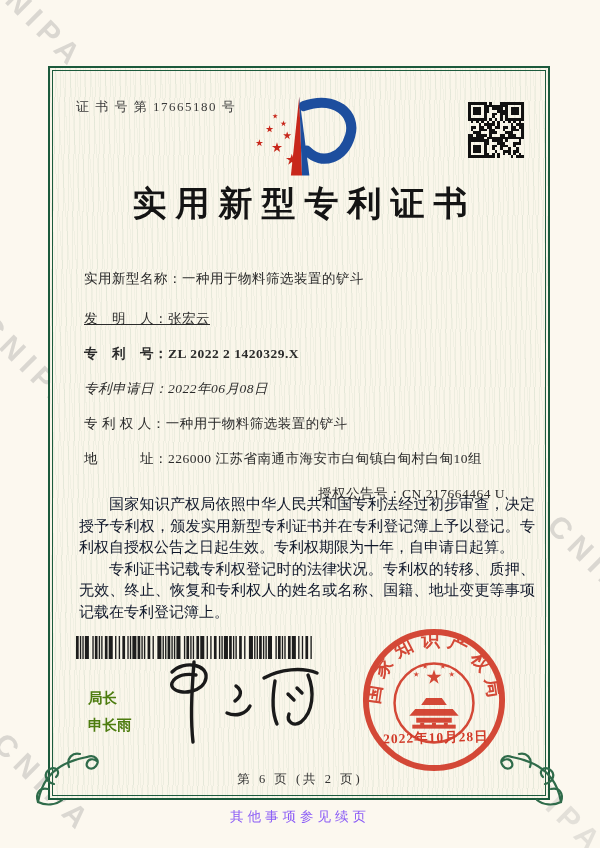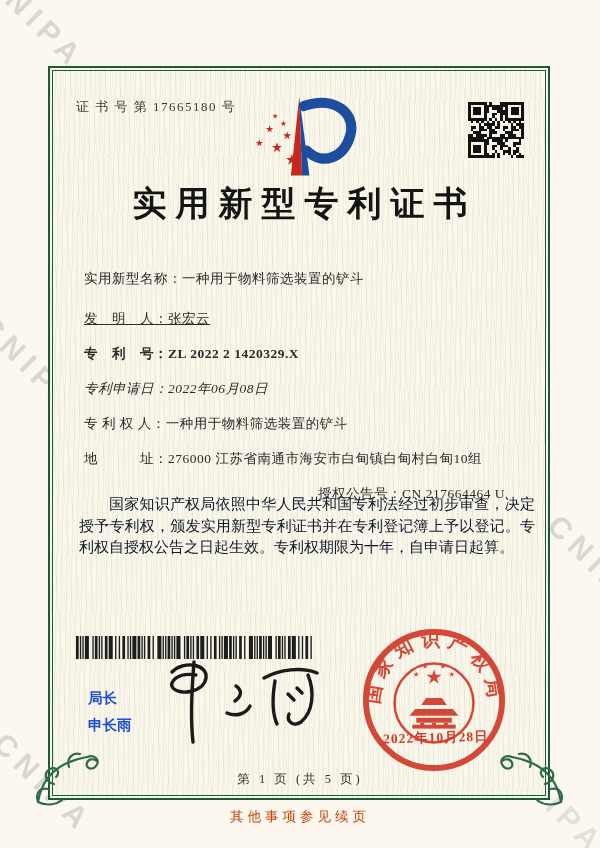--- a/index.html
+++ b/index.html
@@ -42,36 +42,36 @@
   .grant-no { position:absolute; left:234px; top:0; }
   .grant-wrap { position:relative; }
 
   .paras { position:absolute; left:79px; top:494px; width:456px; font-size:15px;
            line-height:21.5px; color:#0f172a; text-align:justify; }
   .paras p { text-indent:2em; }
 
   .barcode { position:absolute; left:76px; top:636px; width:240px; height:23px; }
 
   .signoff { position:absolute; left:88px; top:685px; font-family:"Liberation Sans","DejaVu Sans",sans-serif;
-             font-size:14.5px; font-weight:600; color:#1d4ed8; line-height:27px; }
+             font-size:14.5px; font-weight:600; color:#4d7c0f; line-height:27px; }
   .signature { position:absolute; left:156px; top:656px; width:172px; height:92px; }
 
   .seal { position:absolute; left:360px; top:626px; width:148px; height:148px; opacity:0.92; }
   .seal-date { position:absolute; left:356px; top:729px; width:160px; text-align:center;
                font-size:13.5px; font-weight:bold; color:#d13a28; letter-spacing:1px;
                transform:rotate(-1.5deg); }
 
   .corner-orn { position:absolute; width:72px; height:72px; }
   .orn-left { left:33px; top:736px; }
   .orn-right { left:494px; top:736px; transform:scaleX(-1); }
 
   .page-info { position:absolute; left:0; top:771px; width:100%; text-align:center;
                font-size:12.5px; letter-spacing:3px; color:#333; }
   .foot-note { position:absolute; left:0; top:808px; width:100%; text-align:center;
-               font-size:13.5px; letter-spacing:4px; color:#c2410c; }
+               font-size:13.5px; letter-spacing:4px; color:#8b5cf6; }
 </style>
 </head>
 <body>
 
 <div class="page">
 
   <div class="wm wm1">CNIPA</div>
   <div class="wm wm2">CNIPA</div>
   <div class="wm wm3">CNIPA</div>
   <div class="wm wm4">CNIPA</div>
@@ -363,27 +363,28 @@
       <rect x="20" y="20" width="1" height="1" fill="#111"></rect>
     </svg>
 
   <div class="title">实用新型专利证书</div>
 
   <div class="frow r0"><span class="lab">实用新型名称：</span><span>一种用于物料筛选装置的铲斗</span></div>
   <div class="frow r1"><span class="lab">发　明　人：</span><span>张宏云</span></div>
   <div class="frow r2"><span class="lab">专　利　号：</span><span>ZL 2022 2 1420329.X</span></div>
   <div class="frow r3"><span class="lab">专利申请日：</span><span>2022年06月08日</span></div>
   <div class="frow r4"><span class="lab">专 利 权 人：</span><span>一种用于物料筛选装置的铲斗</span></div>
-  <div class="frow r5"><span class="lab">地　　　址：</span><span>276000 江苏省南通市海安市白甸镇白甸村白甸10组</span></div>
+  <div class="frow r5"><span class="lab">地　　　址：</span><span>226000 江苏省南通市海安市白甸镇白甸村白甸10组</span></div>
   <div class="frow r6 grant-wrap">
     <span class="grant-no"><span>授权公告号：</span><span>CN 217664464 U</span></span>
   </div>
 
   <div class="paras">
     <p>国家知识产权局依照中华人民共和国专利法经过初步审查，决定授予专利权，颁发实用新型专利证书并在专利登记簿上予以登记。专利权自授权公告之日起生效。专利权期限为十年，自申请日起算。</p>
+    <p>专利证书记载专利权登记时的法律状况。专利权的转移、质押、无效、终止、恢复和专利权人的姓名或名称、国籍、地址变更等事项记载在专利登记簿上。</p>
   </div>
 
   <svg class="barcode" id="barcode" viewBox="0 0 240 23" preserveAspectRatio="none">
       <rect x="0" y="0" width="2.7" height="23" fill="#1d1d1d"></rect>
       <rect x="3.85" y="0" width="1.35" height="23" fill="#1d1d1d"></rect>
       <rect x="6.35" y="0" width="1.35" height="23" fill="#1d1d1d"></rect>
       <rect x="8.85" y="0" width="4.050000000000001" height="23" fill="#1d1d1d"></rect>
       <rect x="16.35" y="0" width="1.35" height="23" fill="#1d1d1d"></rect>
       <rect x="18.85" y="0" width="2.7" height="23" fill="#1d1d1d"></rect>
       <rect x="22.700000000000003" y="0" width="1.35" height="23" fill="#1d1d1d"></rect>
@@ -503,16 +504,16 @@
     <g stroke="#2f6b4a" stroke-width="2.2" fill="none" stroke-linecap="round">
       <path d="M 5 66 C 9 42 25 26 54 21"></path>
       <path d="M 54 21 c 9 -3 13 4 9 9 c -4 5 -11 2 -9 -3 c 1 -4 6 -5 10 -2"></path>
       <path d="M 21 48 c -9 -2 -11 -11 -4 -15 c 6 -3 11 3 6 8"></path>
       <path d="M 36 31 c -3 -9 4 -15 11 -13"></path>
       <path d="M 5 66 c -3 -9 2 -15 10 -13"></path>
       <path d="M 5 66 c 8 4 18 3 24 -2"></path>
     </g>
   </svg>
 
-  <div class="page-info">第 1 页 (共 5 页)</div>
+  <div class="page-info">第 6 页 (共 2 页)</div>
   <div class="foot-note">其他事项参见续页</div>
 
 </div>
 
 </body></html>

